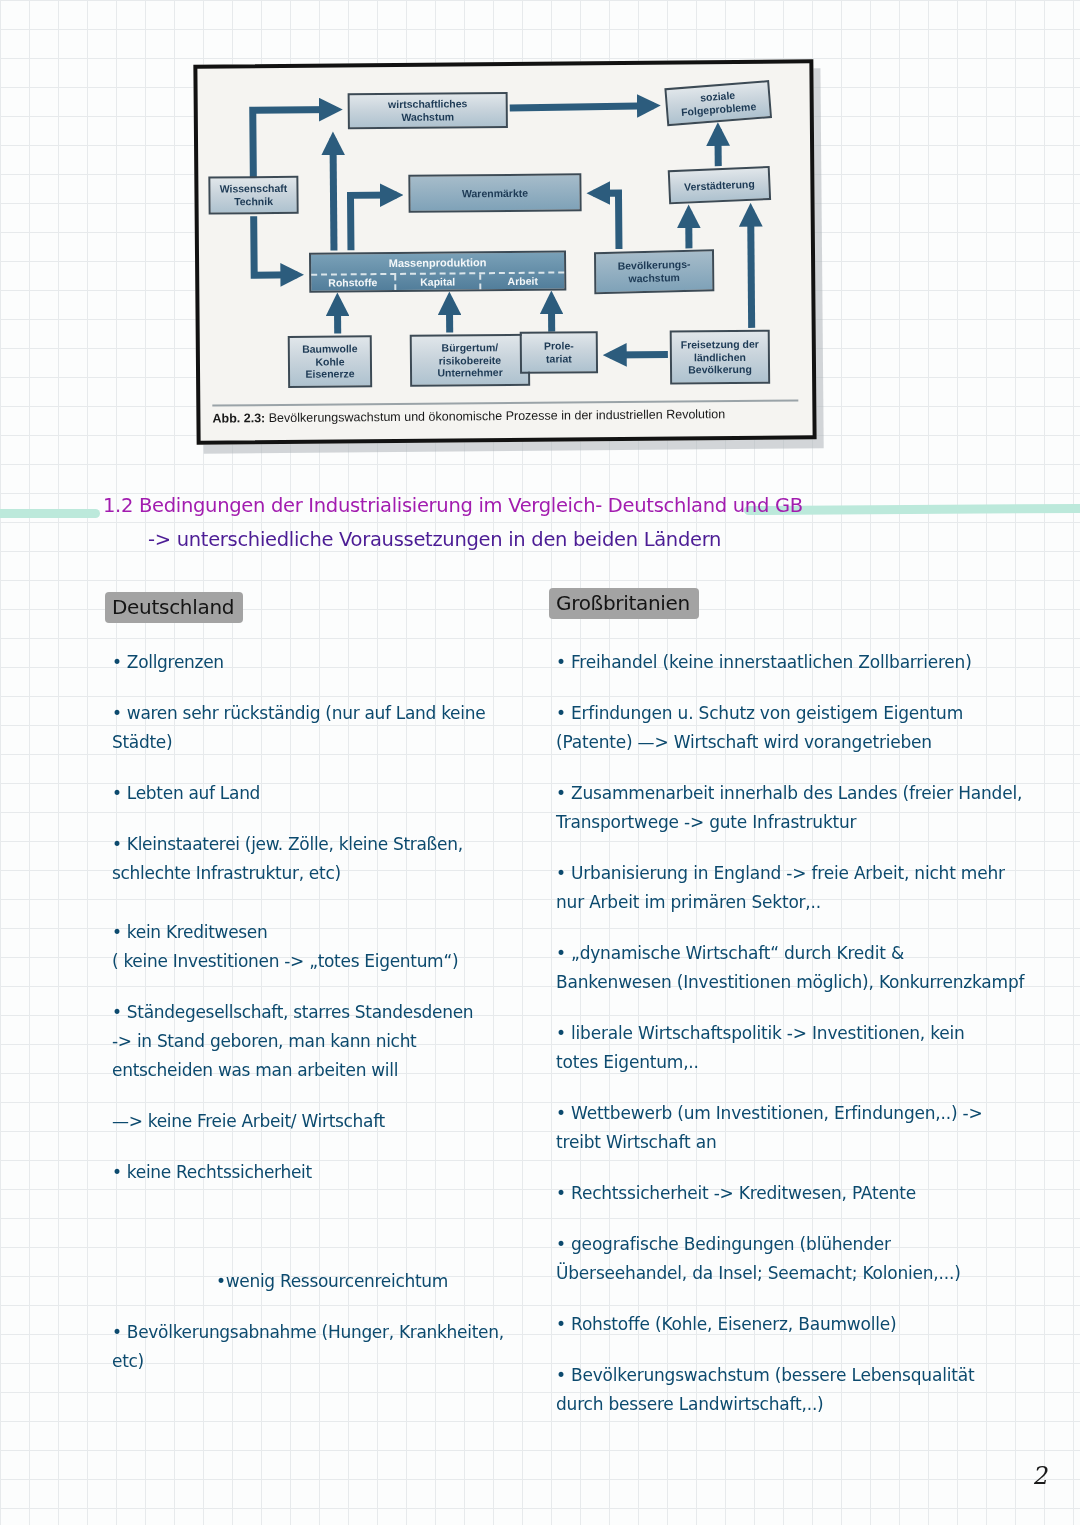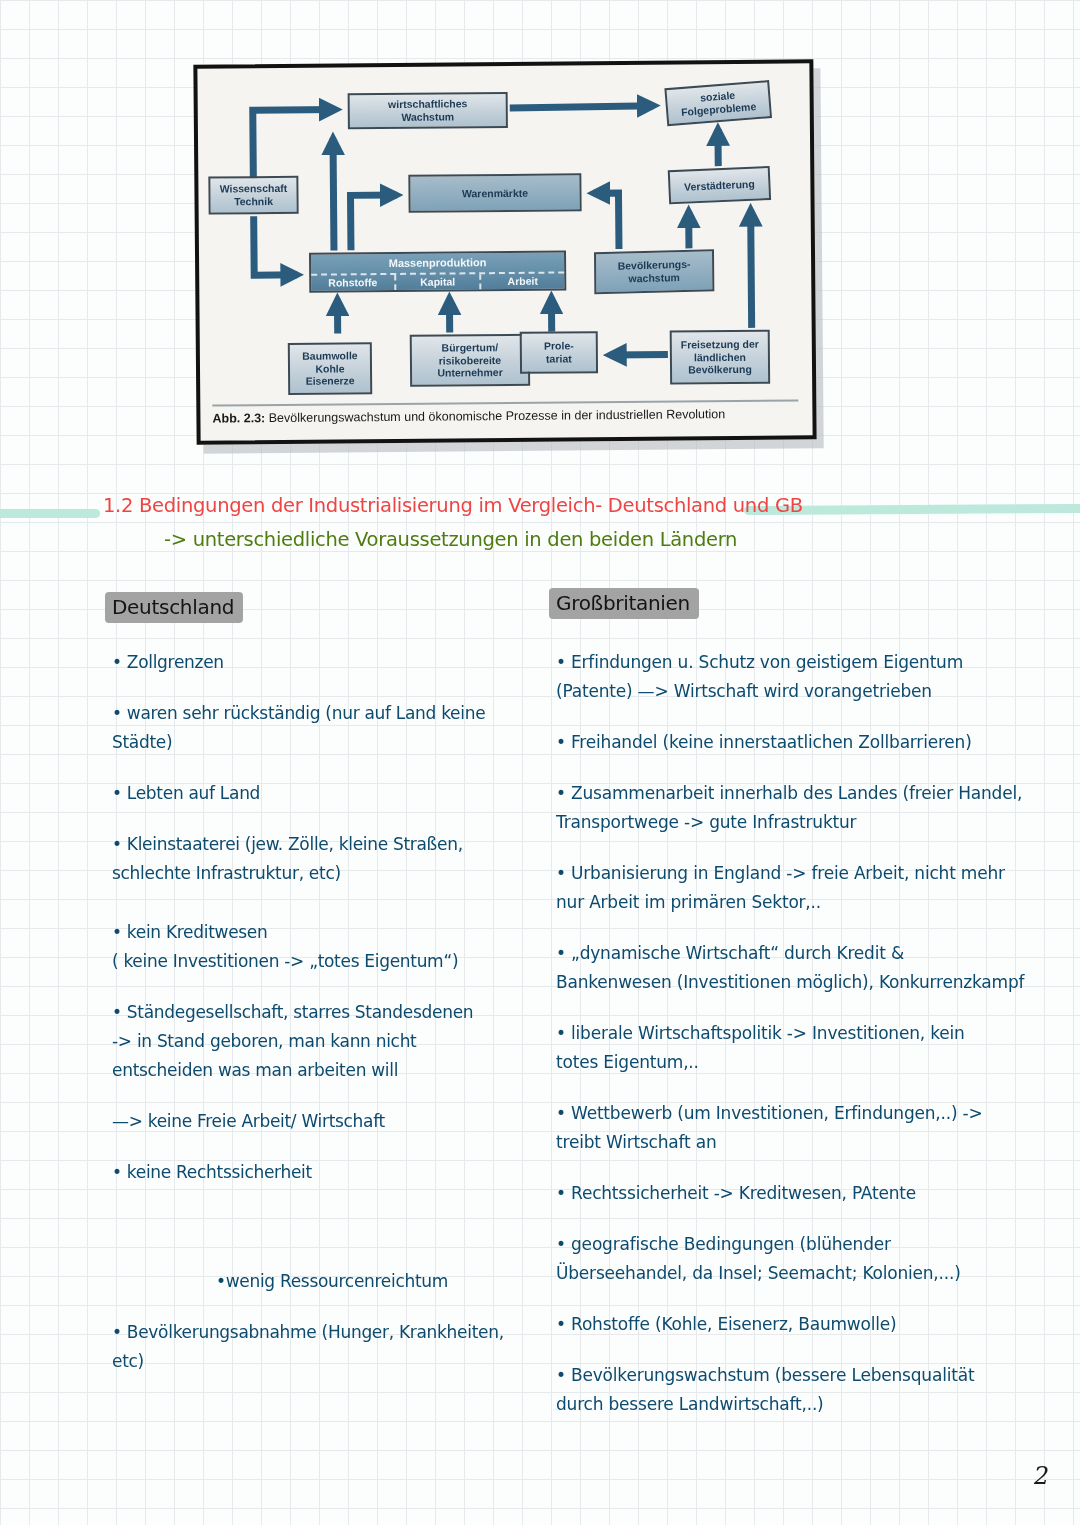--- a/index.html
+++ b/index.html
@@ -54,25 +54,25 @@
   .fig-caption b{font-weight:bold;}
 
   
   .mint{position:absolute;background:#bce9db;height:9px;}
   .mint-left{left:0;top:509px;width:100px;border-radius:0 6px 6px 0;}
   .mint-right{left:744px;top:505px;width:336px;border-radius:6px 0 0 6px;transform:rotate(-0.35deg);}
 
   
   .hw{font-family:"DejaVu Sans",sans-serif;letter-spacing:-0.3px;}
   .heading1{
-    position:absolute;left:103px;top:494px;font-size:19.5px;color:#ef4444;
+    position:absolute;left:103px;top:494px;font-size:19.5px;color:#a21caf;
     white-space:nowrap;
   }
   .heading2{
-    position:absolute;left:164px;top:528px;font-size:19.5px;color:#4d7c0f;
+    position:absolute;left:148px;top:528px;font-size:19.5px;color:#4c1d95;
     white-space:nowrap;
   }
   .col-title{
     position:absolute;font-size:20px;color:#141414;
     background:#a3a3a3;border-radius:4px;padding:3px 9px 4px 7px;
   }
   .title-left{left:105px;top:592px;}
   .title-right{left:549px;top:588px;}
 
   .note-col{position:absolute;font-size:17px;line-height:29px;color:#0c4a6e;}
@@ -146,21 +146,21 @@
       <div class="massen-cell">Kapital</div>
       <div class="massen-cell">Arbeit</div>
     </div>
   </div>
 
   <div class="dbox box-medium" style="left:395px;top:186px;width:120px;height:42px;transform:skewY(-1deg);">
     <span>Bevölkerungs-
 wachstum</span>
   </div>
 
-  <div class="dbox box-light" style="left:88px;top:275px;width:84px;height:52px;">
+  <div class="dbox box-light" style="left:88px;top:268px;width:84px;height:52px;">
     <span>Baumwolle
 Kohle
 Eisenerze</span>
   </div>
 
   <div class="dbox box-light" style="left:210px;top:268px;width:120px;height:52px;">
     <span>Bürgertum/
 risikobereite
 Unternehmer</span>
   </div>
@@ -203,23 +203,23 @@
 -&gt; in Stand geboren, man kann nicht
 entscheiden was man arbeiten will</p>
   <p class="note-item">—&gt; keine Freie Arbeit/ Wirtschaft</p>
   <p class="note-item">• keine Rechtssicherheit</p>
   <p class="note-item gap-lg">•wenig Ressourcenreichtum</p>
   <p class="note-item">• Bevölkerungsabnahme (Hunger, Krankheiten,
 etc)</p>
 </div>
 
 <div class="hw note-col col-right">
+  <p class="note-item">• Freihandel (keine innerstaatlichen Zollbarrieren)</p>
   <p class="note-item">• Erfindungen u. Schutz von geistigem Eigentum
 (Patente) —&gt; Wirtschaft wird vorangetrieben</p>
-  <p class="note-item">• Freihandel (keine innerstaatlichen Zollbarrieren)</p>
   <p class="note-item">• Zusammenarbeit innerhalb des Landes (freier Handel,
 Transportwege -&gt; gute Infrastruktur</p>
   <p class="note-item">• Urbanisierung in England -&gt; freie Arbeit, nicht mehr
 nur Arbeit im primären Sektor,..</p>
   <p class="note-item">• „dynamische Wirtschaft“ durch Kredit &amp;
 Bankenwesen (Investitionen möglich), Konkurrenzkampf</p>
   <p class="note-item">• liberale Wirtschaftspolitik -&gt; Investitionen, kein
 totes Eigentum,..</p>
   <p class="note-item">• Wettbewerb (um Investitionen, Erfindungen,..) -&gt;
 treibt Wirtschaft an</p>

